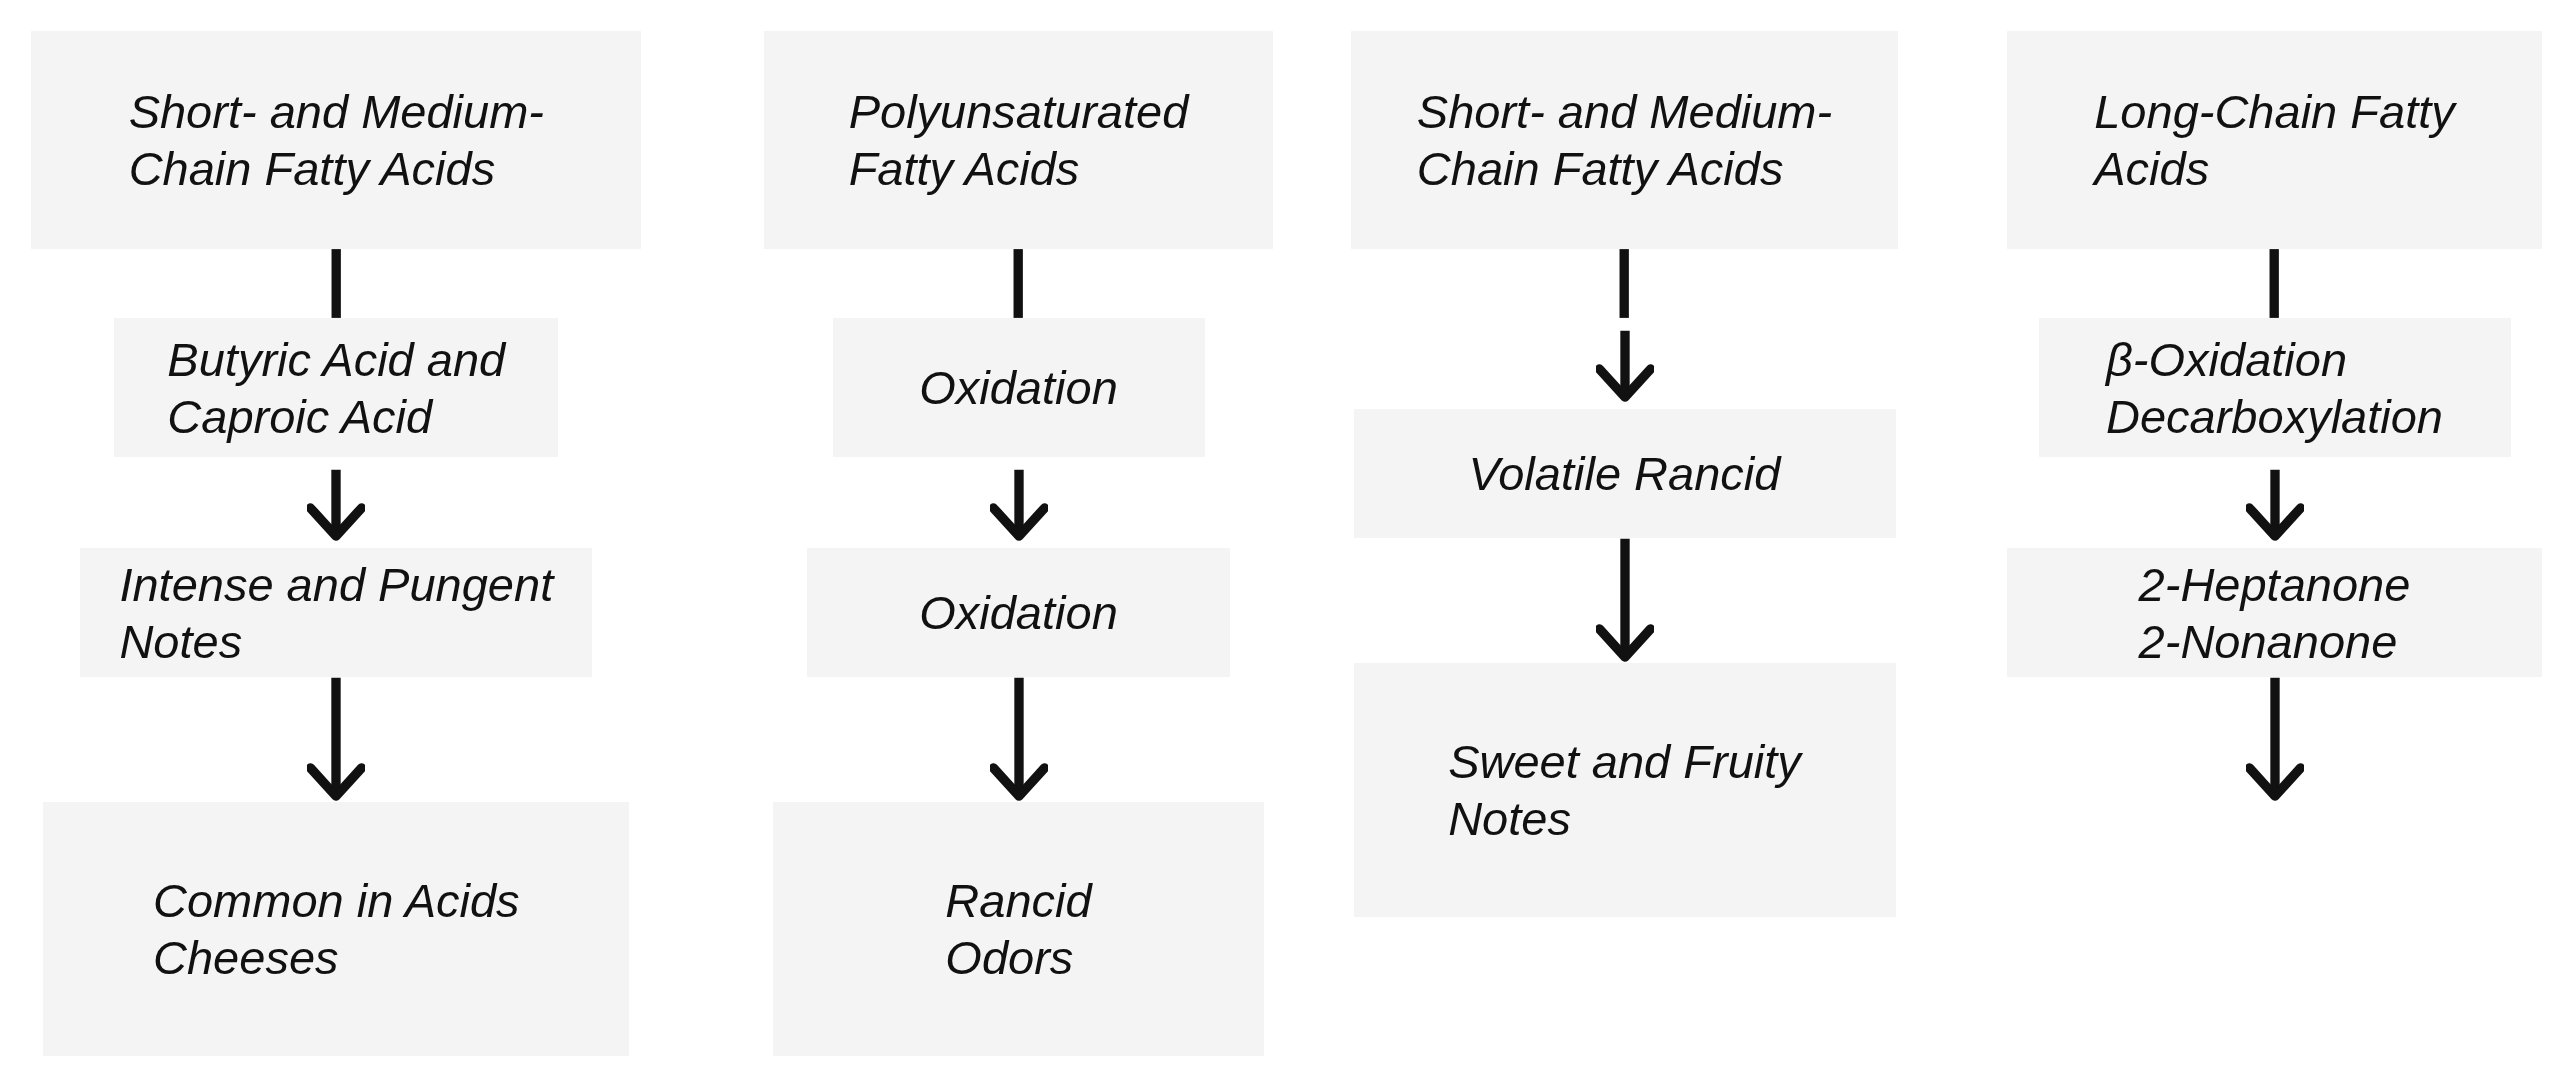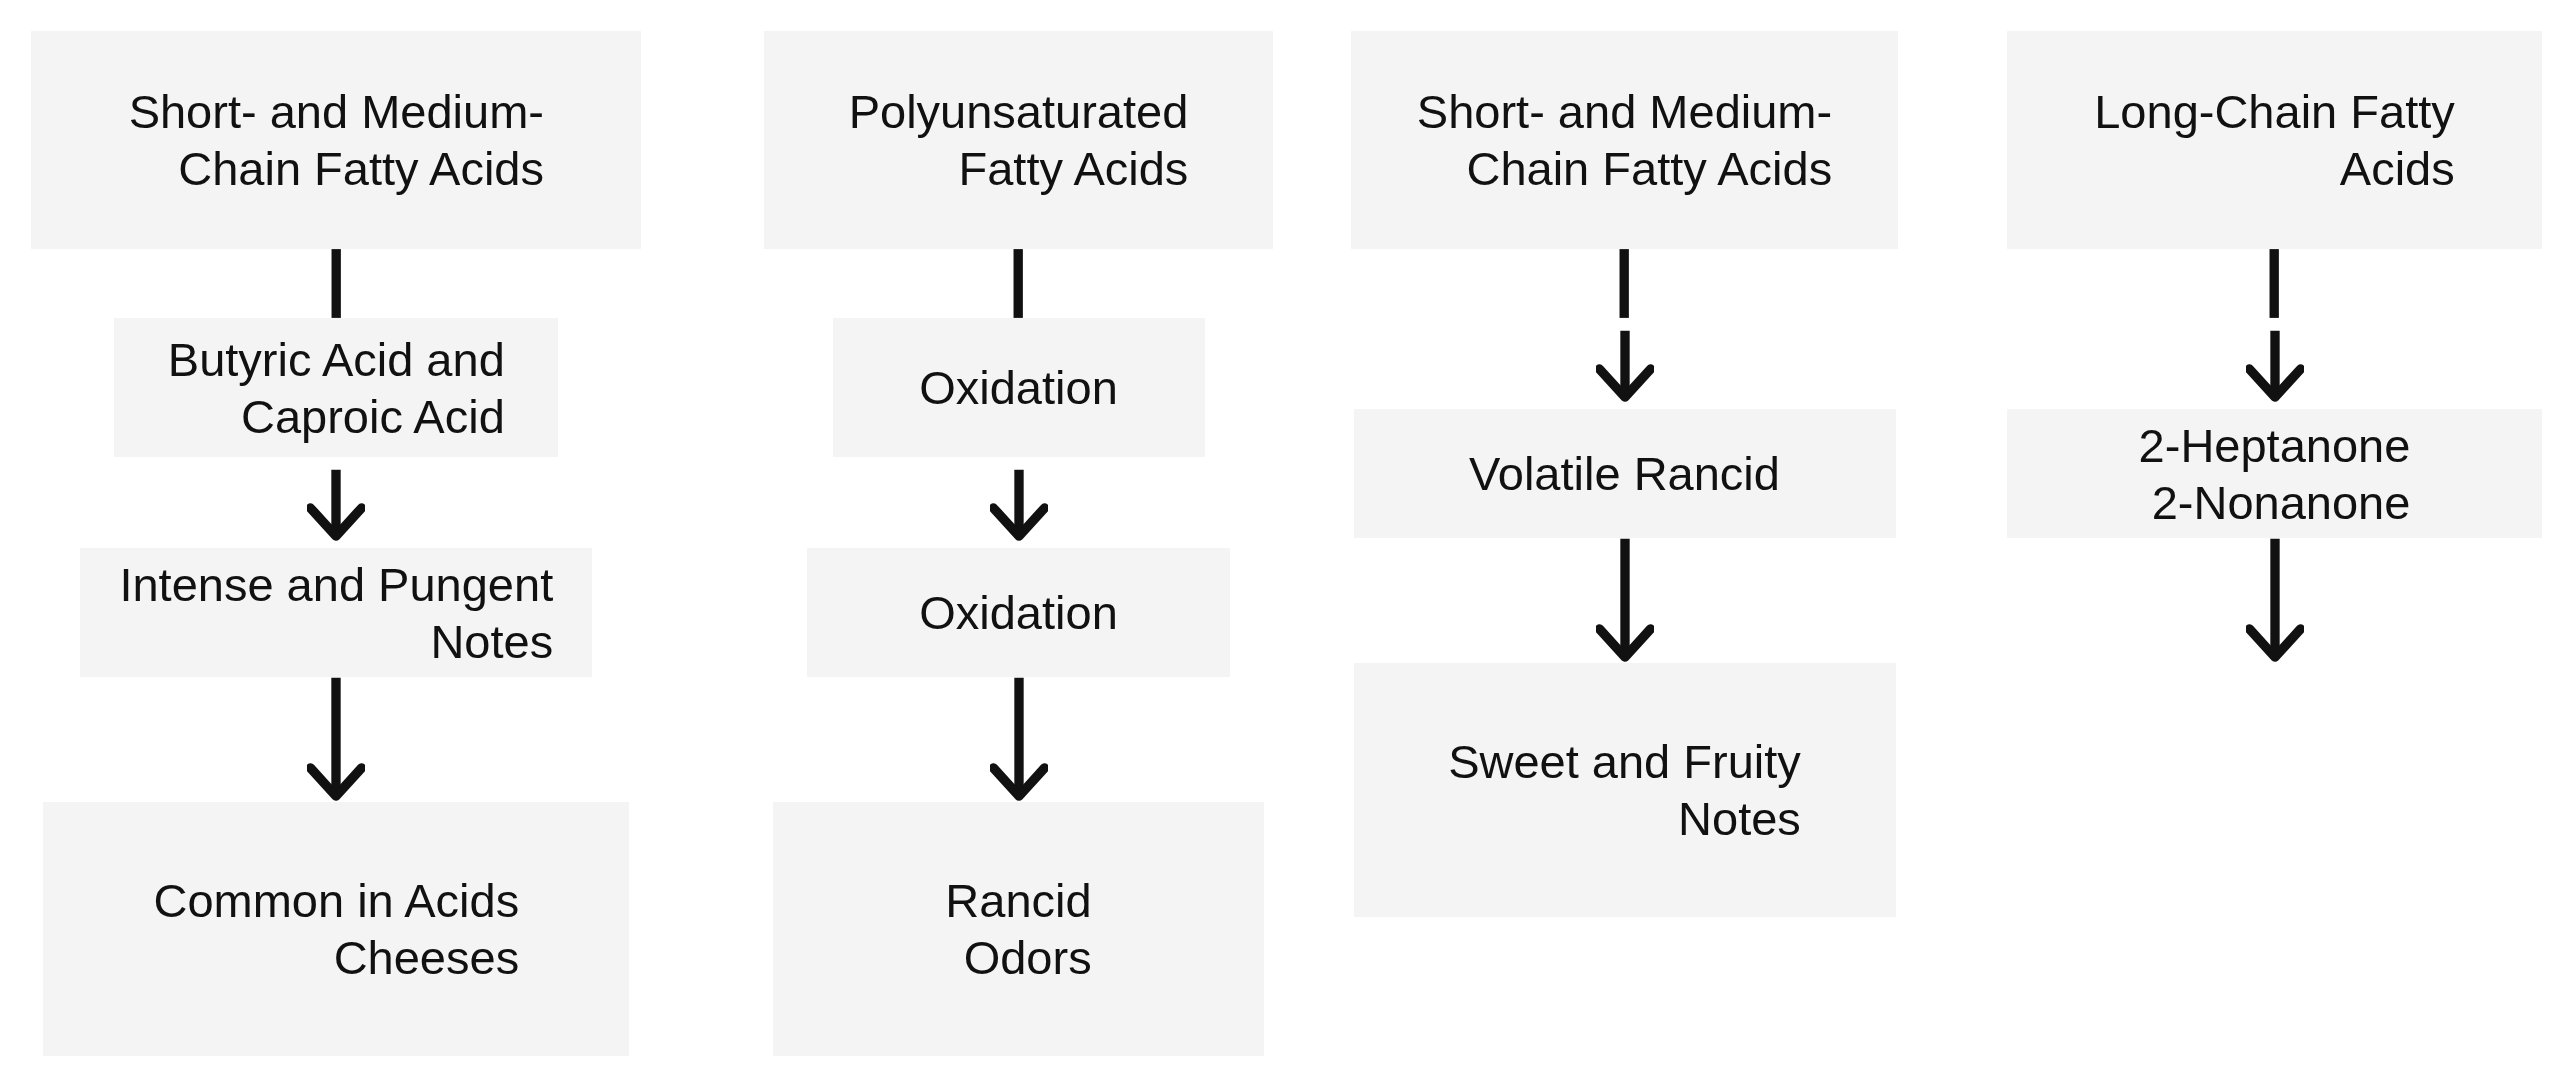--- a/index.html
+++ b/index.html
@@ -25,24 +25,25 @@
   .col2 { left: 695px; }
   .col3 { left: 1301px; }
   .col4 { left: 1951px; }
 
   .box {
     background: var(--box-fill, #f4f4f4);
     color: var(--text-color, #111111);
     display: flex;
     align-items: center;
     justify-content: center;
-    text-align: right;
+    text-align: left;
     font-size: 47px;
     line-height: 57px;
     flex: 0 0 auto;
+    font-style: italic;
   }
   .box span { white-space: pre-line; }
 
   .r1 { height: 218px; }
   .r2 { height: 139px; }
   .r3 { height: 129px; }
   .r4 { height: 254px; }
 
   
   .c1r1 { width: 610px; } .c1r2 { width: 444px; } .c1r3 { width: 512px; } .c1r4 { width: 586px; }
@@ -171,20 +172,24 @@
   <div class="col col4">
     <div class="box r1 c4r1">
       <span>Long-Chain Fatty
 Acids</span>
     </div>
     <div class="conn conn1">
       <svg width="20.4" height="69" viewBox="0 0 24 81">
         <line x1="12" y1="0" x2="12" y2="81" stroke="currentColor" stroke-width="11"></line>
       </svg>
     </div>
+    <div class="box r2 c4r2">
+      <span>β-Oxidation
+Decarboxylation</span>
+    </div>
     <div class="conn conn2">
       <svg width="58" height="91" viewBox="0 0 68 107">
         <line x1="34" y1="15" x2="34" y2="90" stroke="currentColor" stroke-width="11"></line>
         <polyline points="4,60 34,93 64,60" fill="none" stroke="currentColor" stroke-width="11" stroke-linecap="round" stroke-linejoin="round"></polyline>
       </svg>
     </div>
     <div class="box r3 c4r3">
       <span>2-Heptanone
 2-Nonanone</span>
     </div>

